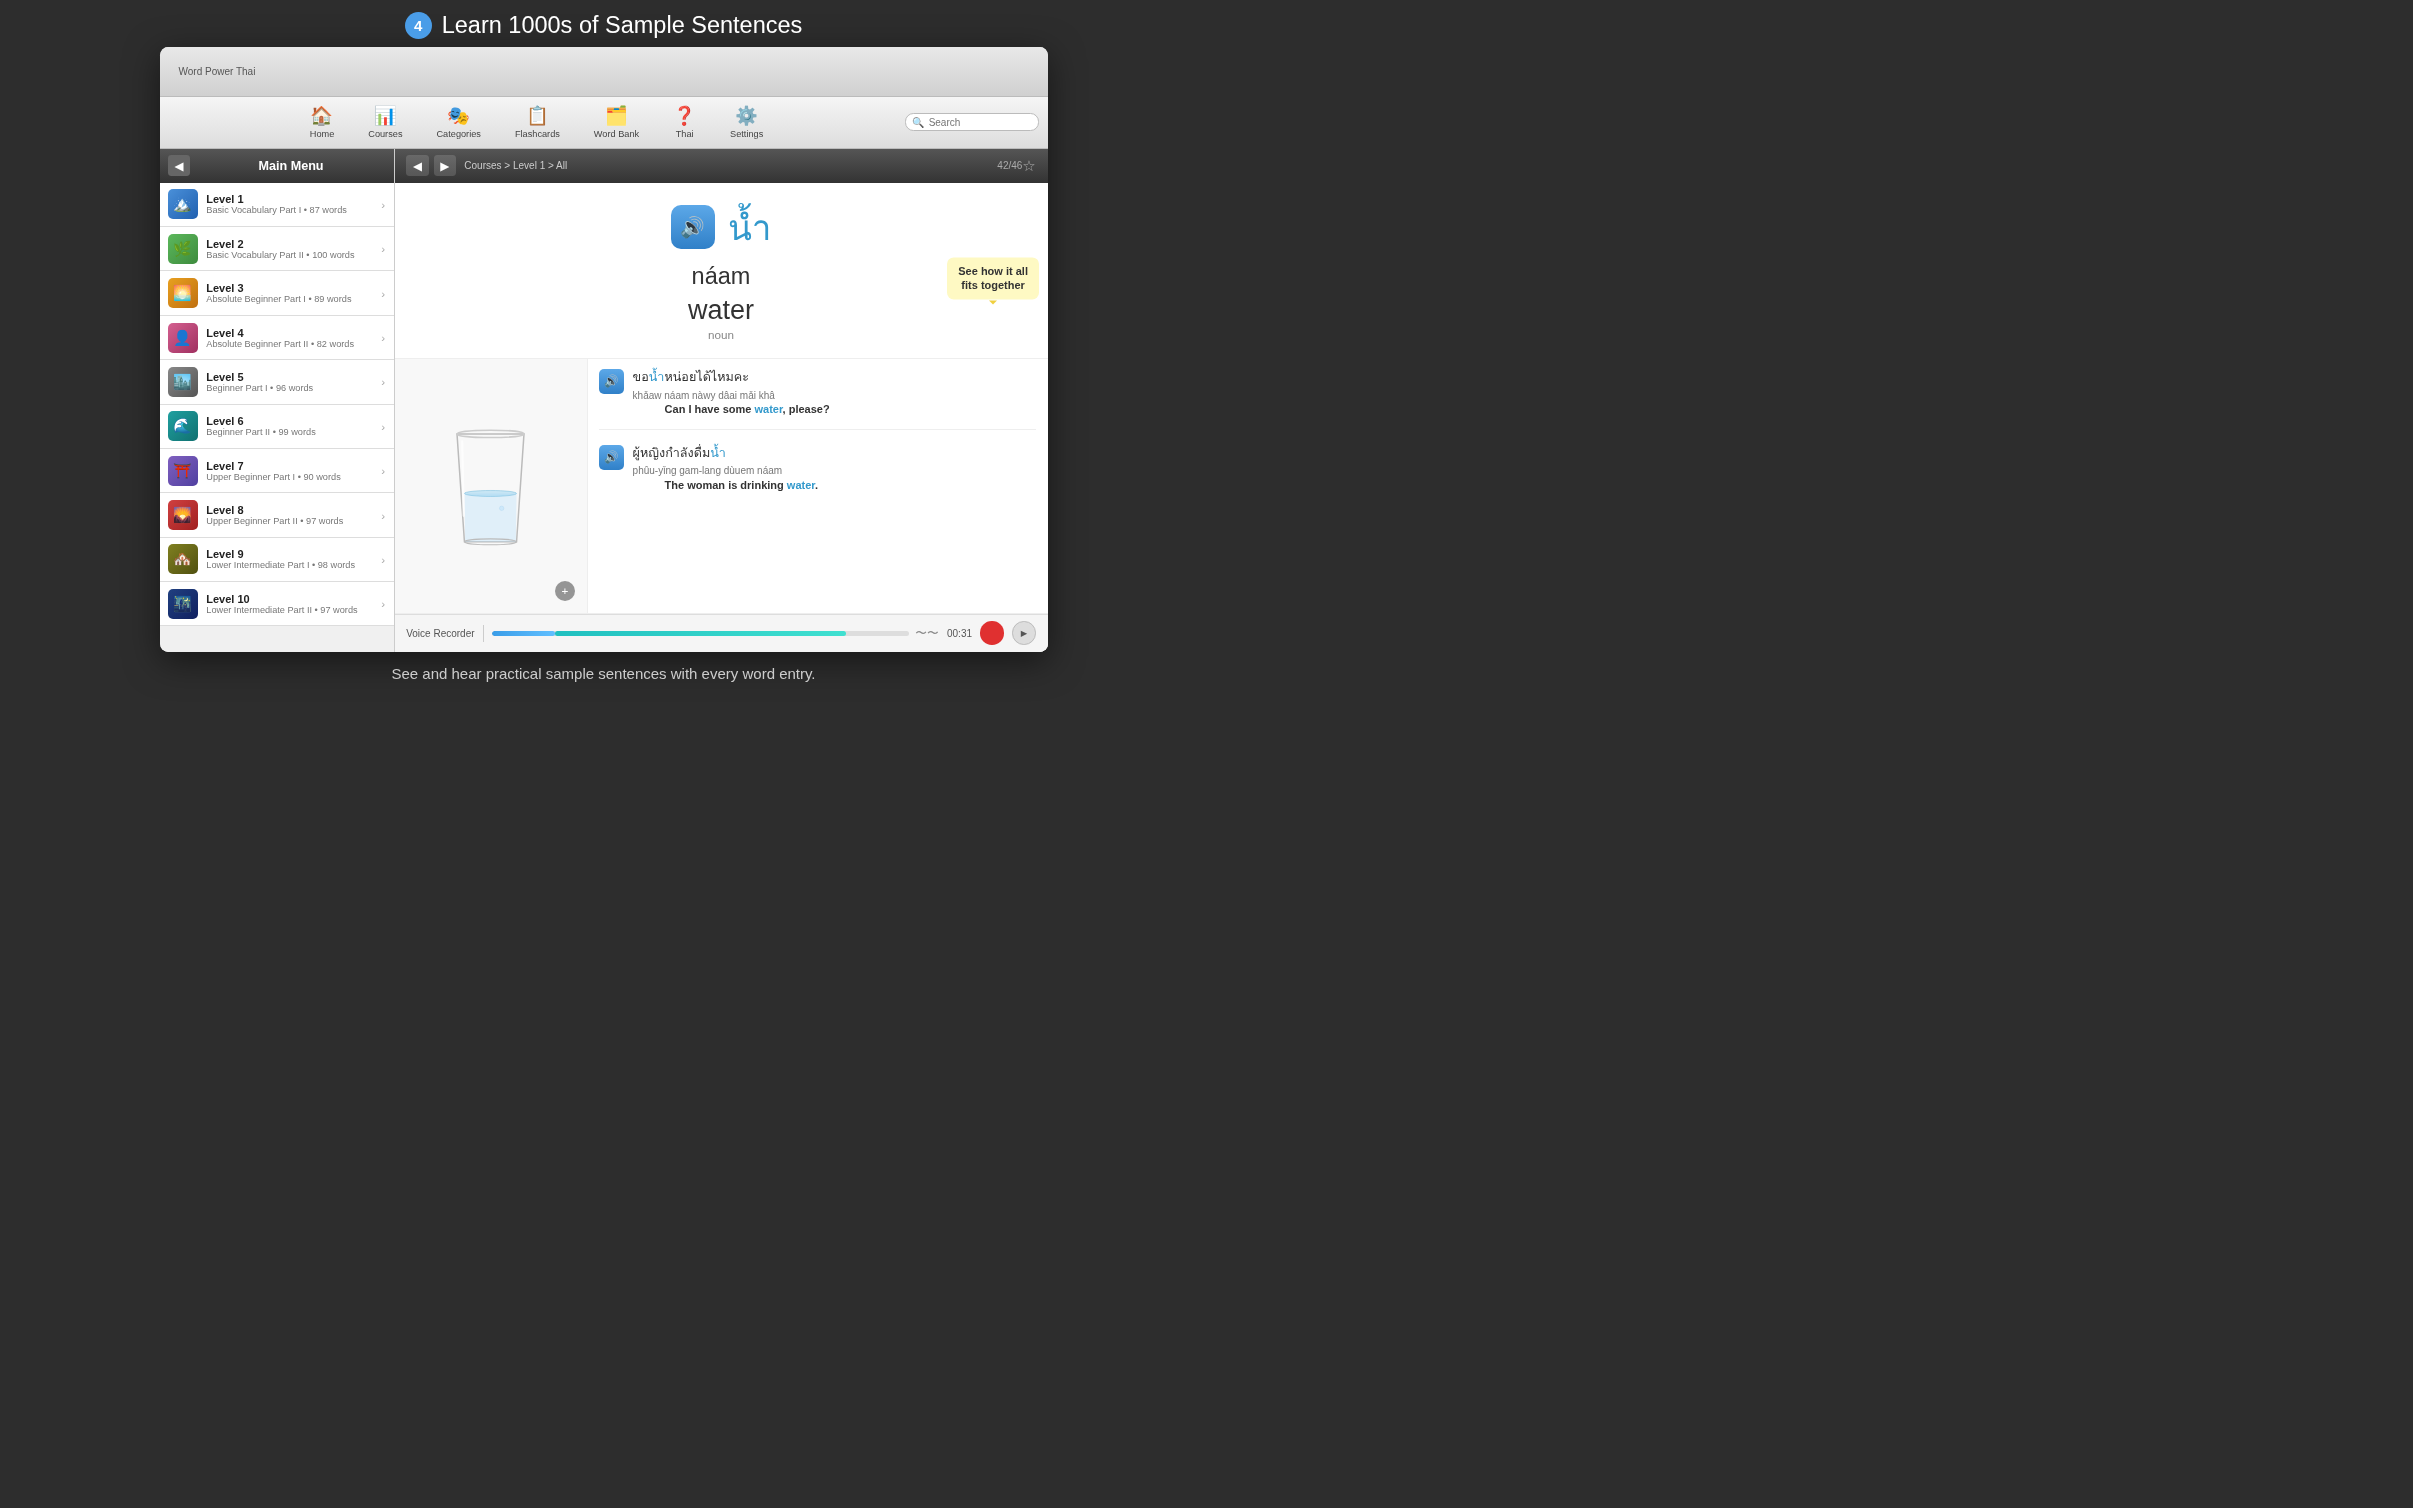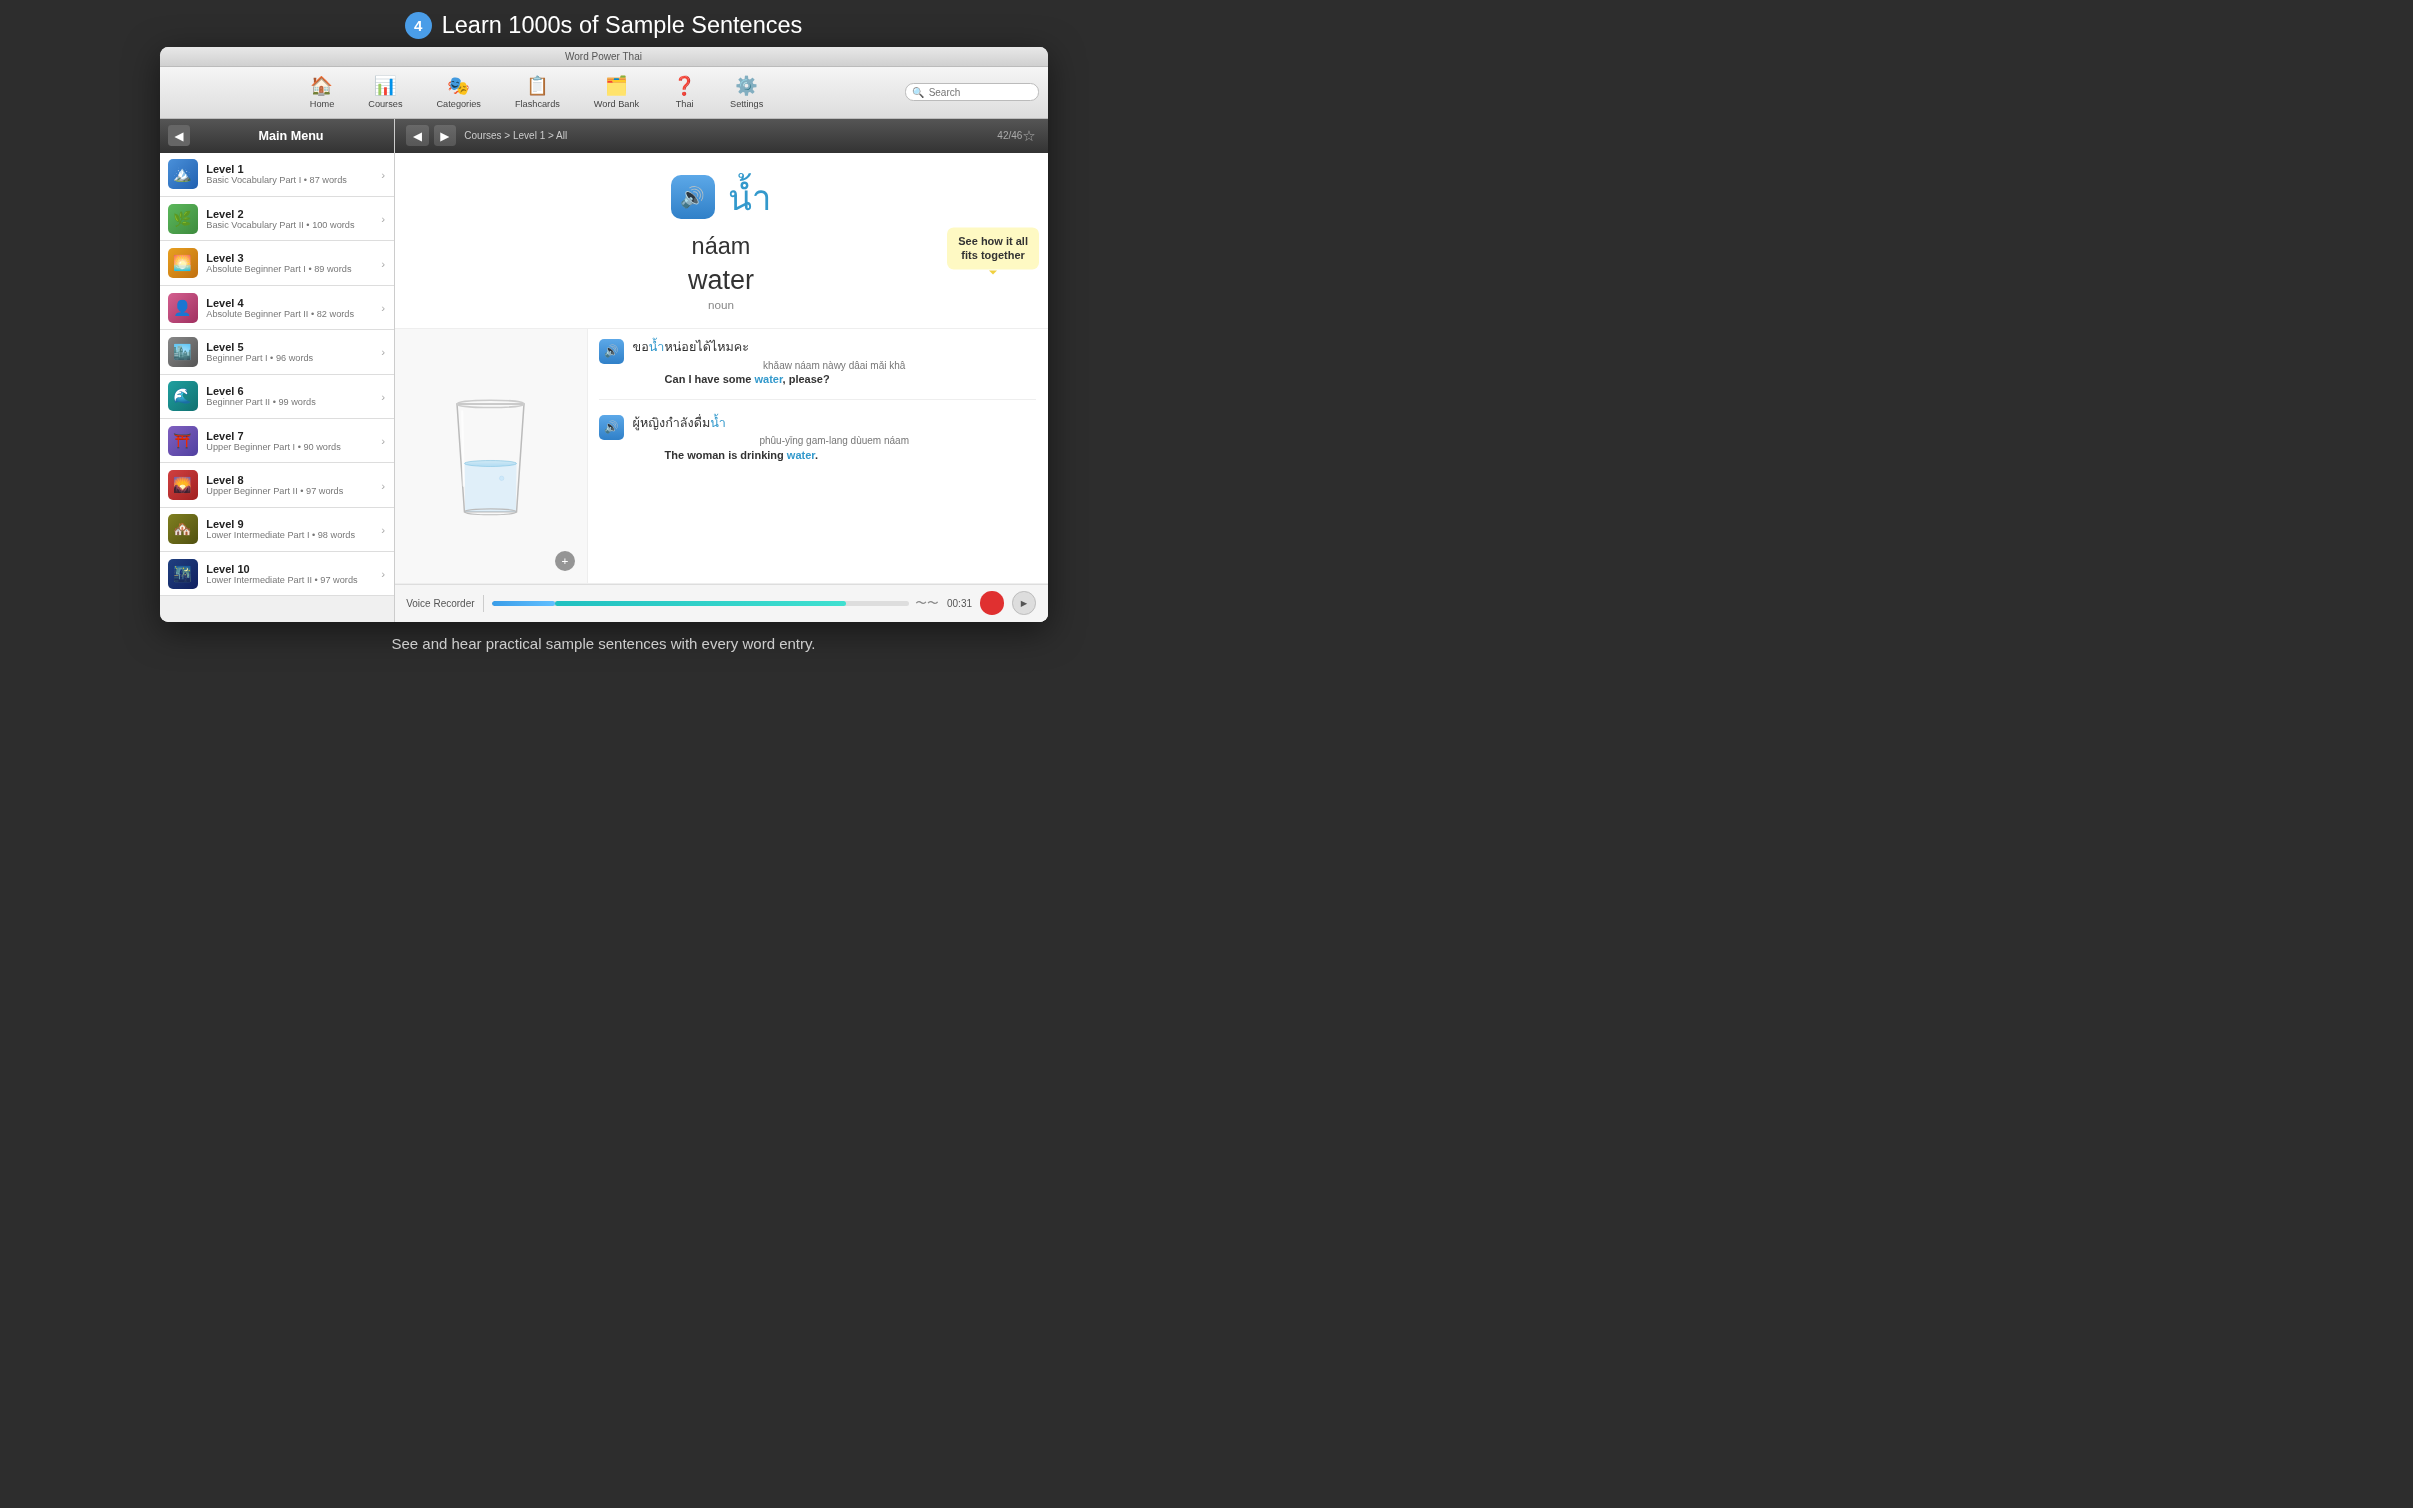--- a/index.html
+++ b/index.html
@@ -44,22 +44,22 @@
       margin: 0 auto;
       border-radius: 8.4px;
       overflow: hidden;
       box-shadow: 0 8.4px 34px rgba(0,0,0,0.5);
       background: #f0f0f0;
     }
 
     
     .title-bar {
       background: linear-gradient(180deg, #e8e8e8 0%, #d0d0d0 100%);
-      text-align: center;
-      padding: 4px;
+      text-align: left;
+      padding: 19px;
       font-size: 10px;
       color: #555;
       border-bottom: 0.8px solid #bbb;
     }
 
     
     .nav-bar {
       background: linear-gradient(180deg, #f5f5f5 0%, #ddd 100%);
       display: flex;
       align-items: center;
@@ -382,21 +382,20 @@
     .thai-sentence {
       font-size: 12.6px;
       color: #333;
       margin-bottom: 2.5px;
     }
     .thai-sentence .highlight { color: #3399cc; }
     .romanized-sentence {
       font-size: 10px;
       color: #777;
       margin-bottom: 2.5px;
-      text-align: center;
     }
     .english-sentence {
       font-size: 11px;
       color: #333;
       padding-left: 32px;
     }
     .english-sentence .highlight { color: #3399cc; }
     .sentence-divider { border: none; border-top: 0.8px solid #eee; }
 
     

